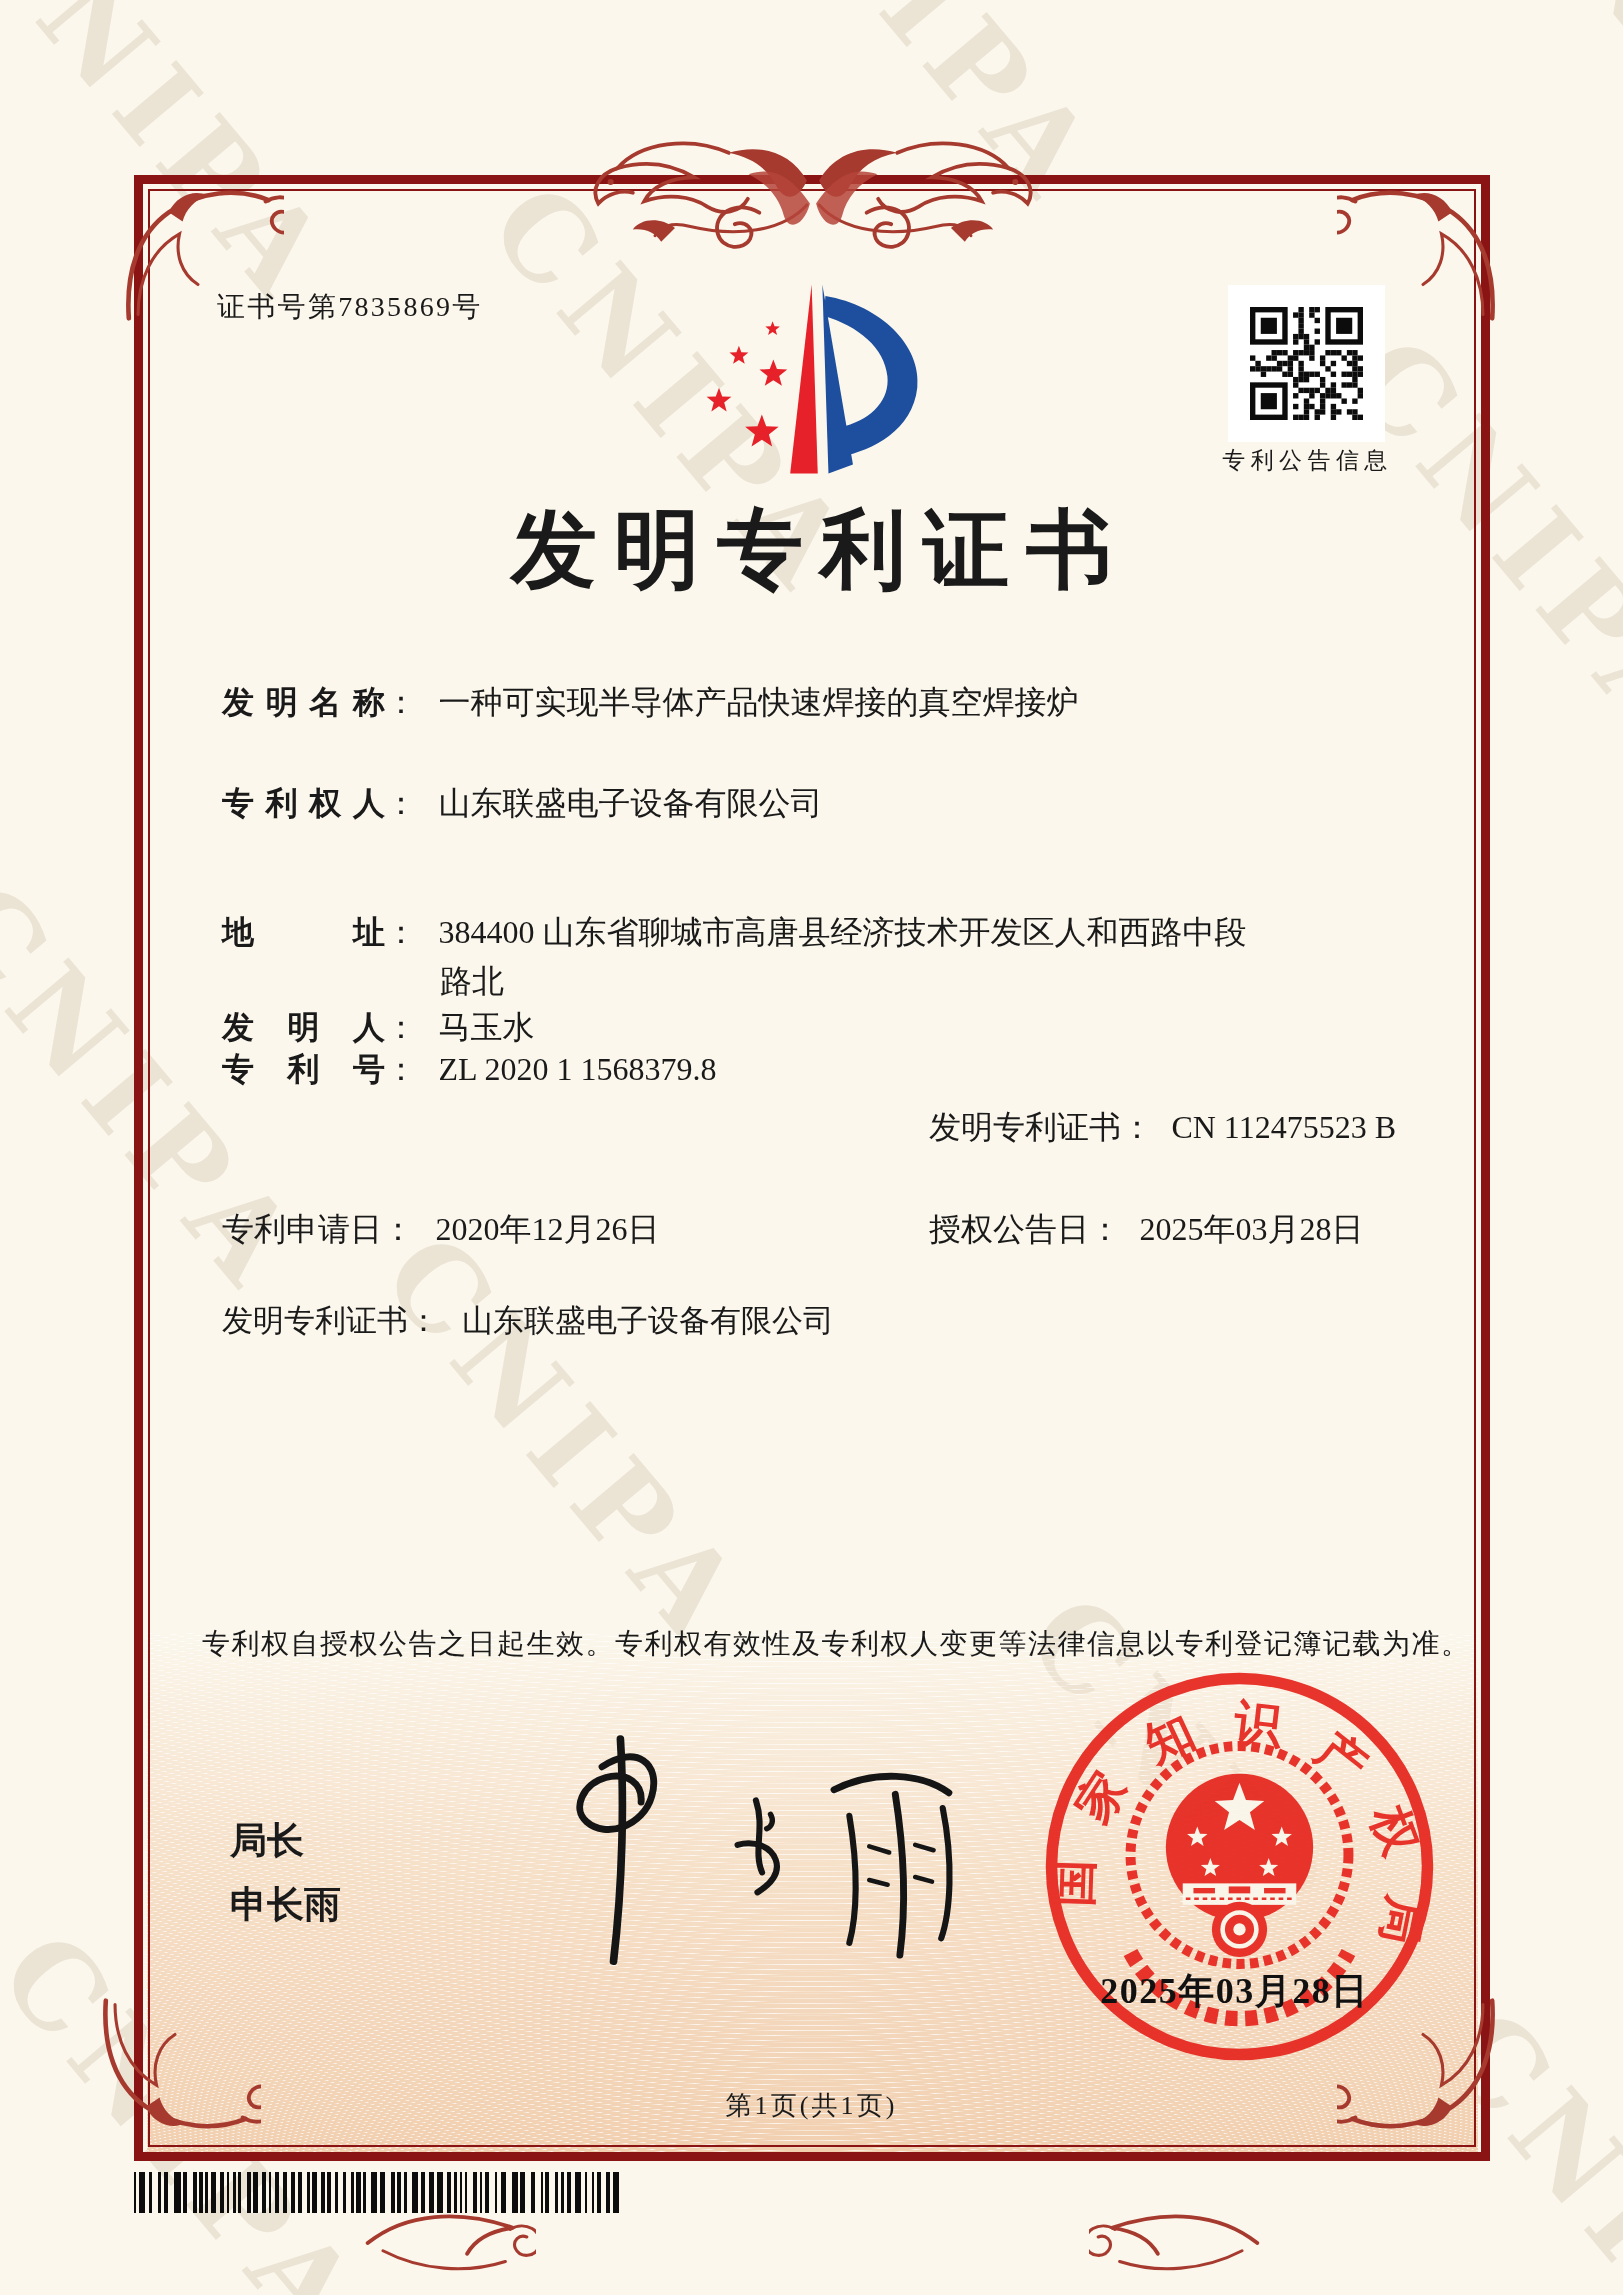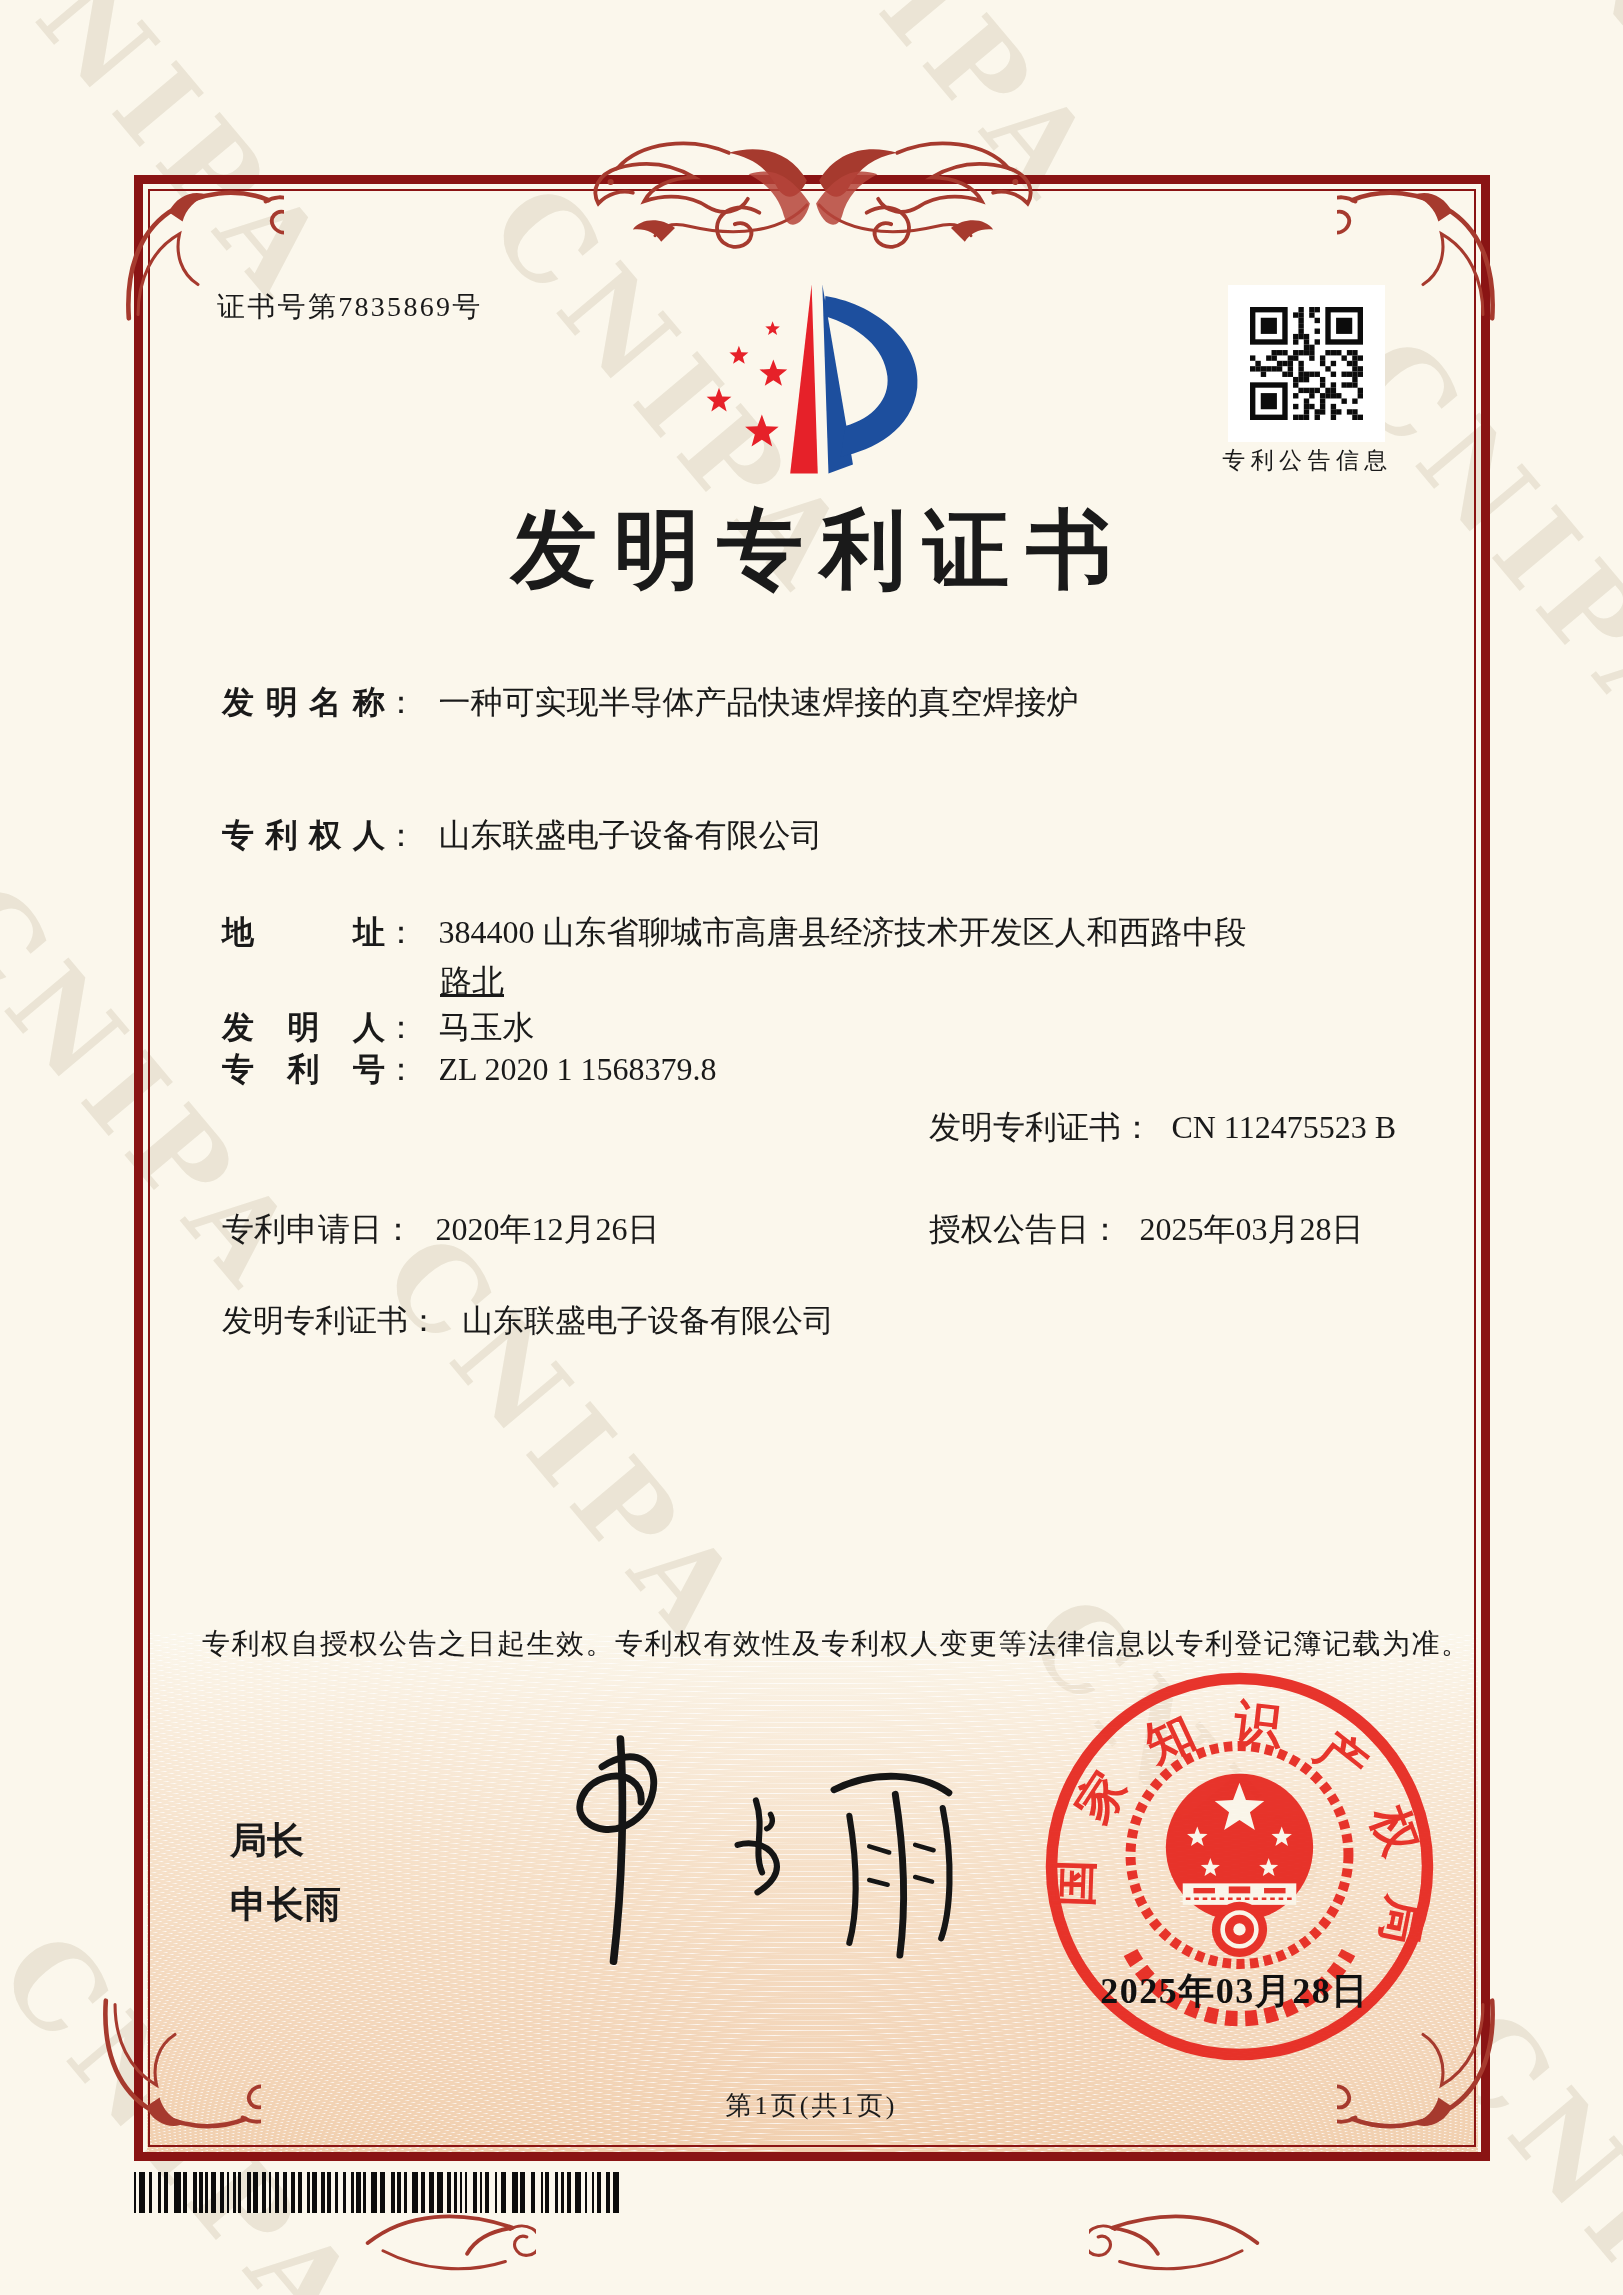--- a/index.html
+++ b/index.html
@@ -74,21 +74,21 @@
   .row .jlabel{
     display:inline-block;width:163px;text-align:justify;text-align-last:justify;
     vertical-align:bottom;
     font-weight:bold;
   }
   .row .val{margin-left:21.5px;}
   .row-right{position:absolute;left:929px;font-size:32px;z-index:5;white-space:nowrap;}
   .row-right .val{margin-left:18.4px;}
   .row-wide{position:absolute;left:222px;font-size:31px;z-index:5;white-space:nowrap;}
   .row-wide .val{margin-left:23px;}
-  .addr-line2{position:absolute;left:440px;top:960px;font-size:32px;z-index:5;text-decoration:underline;}
+  .addr-line2{position:absolute;left:440px;top:960px;font-size:32px;z-index:5;}
 
   
   .statement1{position:absolute;left:255px;top:1570px;font-size:28px;letter-spacing:1.5px;z-index:5;white-space:nowrap;}
   .statement2{position:absolute;left:202px;top:1625px;font-size:28px;letter-spacing:1.5px;z-index:5;white-space:nowrap;}
 
   
   .director-title{
     position:absolute;left:230px;top:1816px;font-size:37px;z-index:6;
     font-family:"Liberation Sans","DejaVu Sans",sans-serif;font-weight:600;
   }
@@ -334,21 +334,21 @@
       </svg>
   </div>
   <div class="qr-caption">专利公告信息</div>
 
   <div class="doc-title">发明专利证书</div>
 
   <div class="row" style="top:681px">
     <span class="jlabel">发明名称</span><span>：</span><span class="val">一种可实现半导体产品快速焊接的真空焊接炉</span>
   </div>
 
-  <div class="row" style="top:814px">
+  <div class="row" style="top:782px">
     <span class="jlabel">专利权人</span><span>：</span><span class="val">山东联盛电子设备有限公司</span>
   </div>
 
   <div class="row" style="top:911px">
     <span class="jlabel">地址</span><span>：</span><span class="val">384400 山东省聊城市高唐县经济技术开发区人和西路中段</span>
   </div>
   <div class="addr-line2">路北</div>
 
   <div class="row" style="top:1006px">
     <span class="jlabel">发明人</span><span>：</span><span class="val">马玉水</span>

